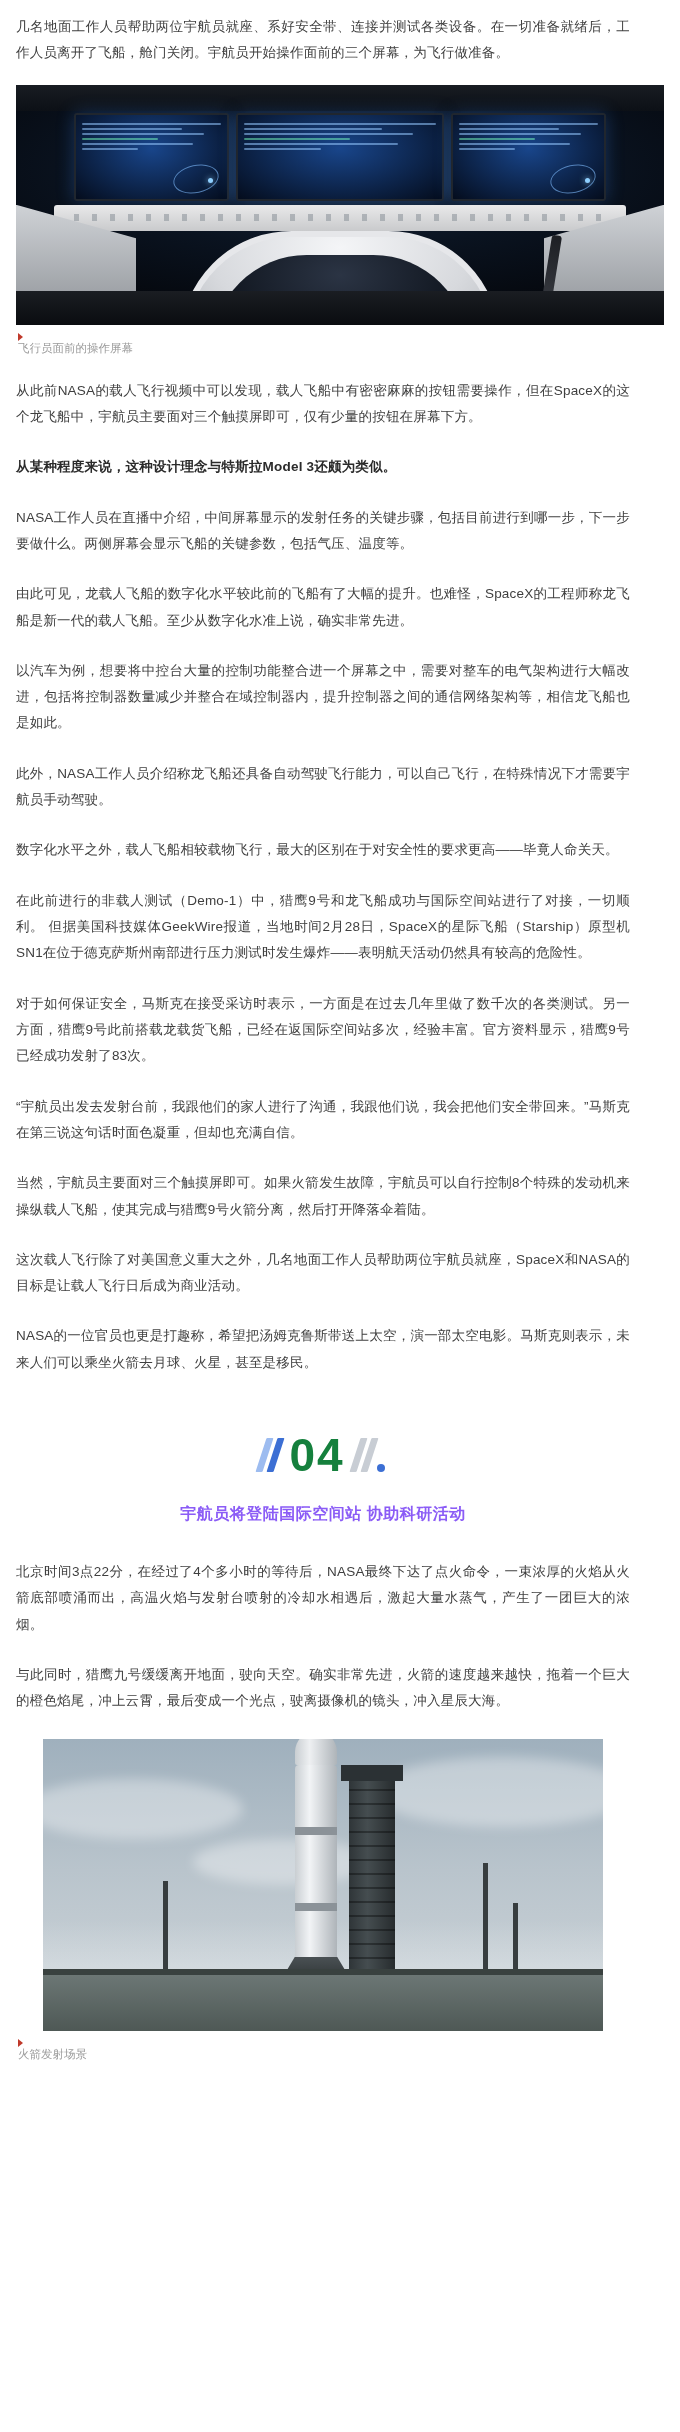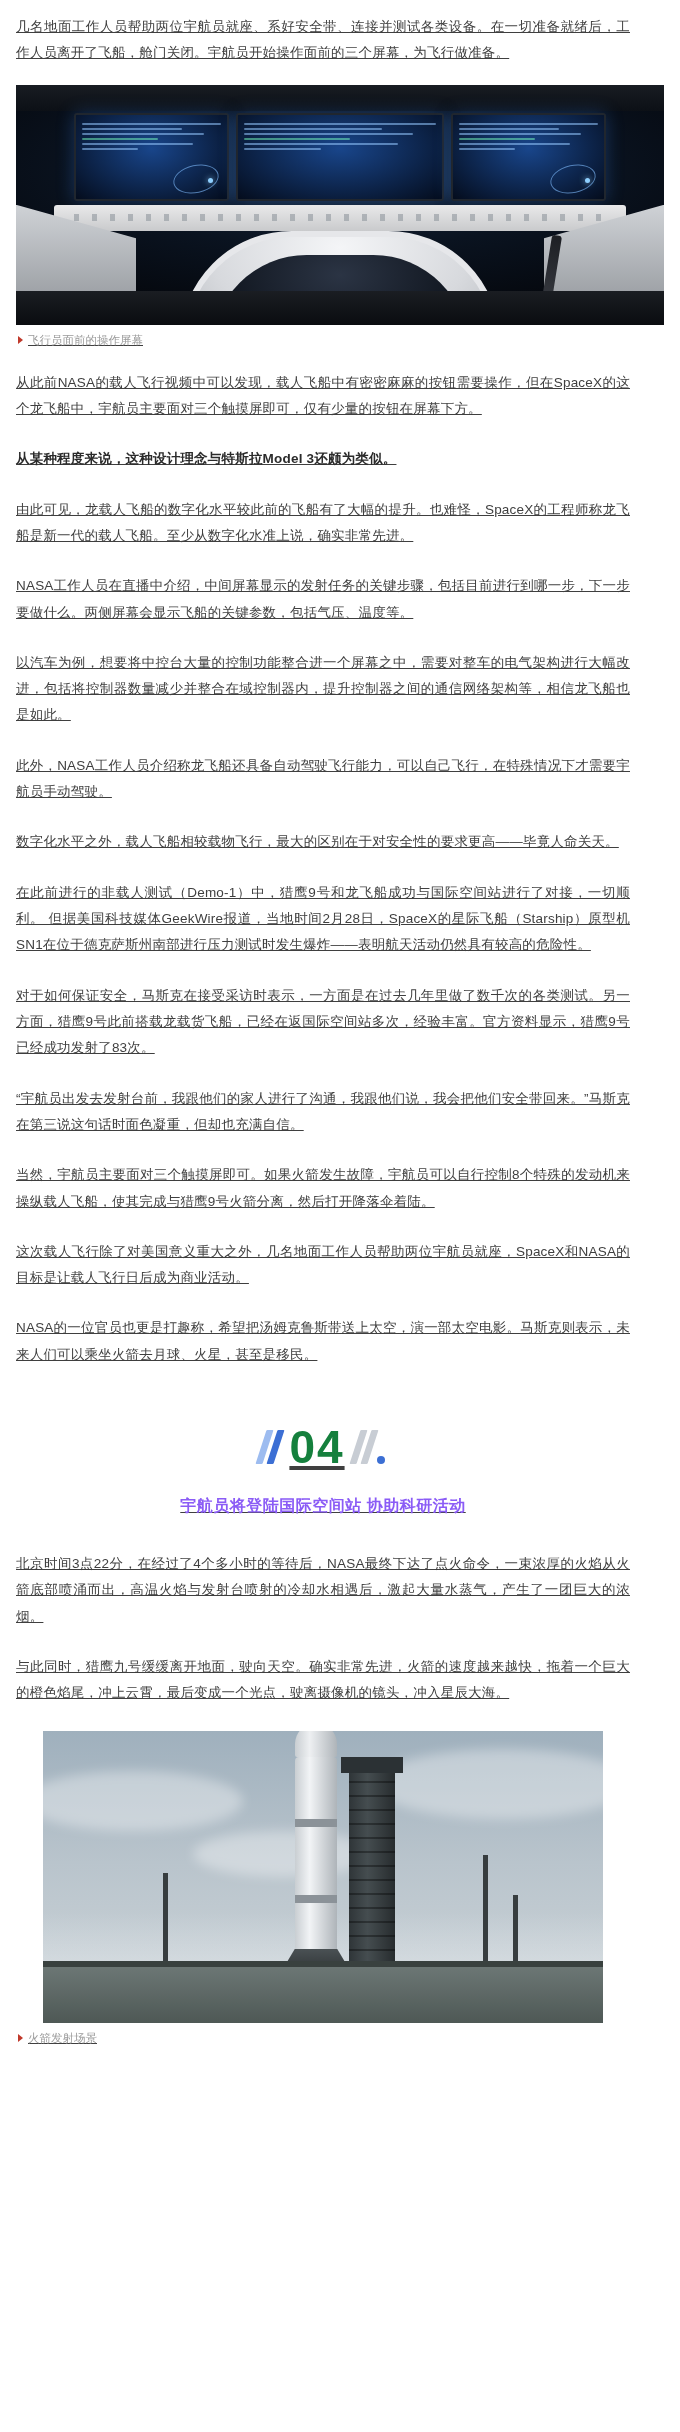--- a/index.html
+++ b/index.html
@@ -10,21 +10,20 @@
   body {
     width: 680px;
     font-family: "Liberation Sans", "DejaVu Sans", sans-serif;
     color: #3f3f3f;
     -webkit-font-smoothing: antialiased;
   }
   .page {
     width: 660px;
     box-sizing: border-box;
     padding: 14px 30px 30px 16px;
-    text-decoration: underline;
   }
   p.para {
     font-size: 13.5px;
     line-height: 1.95;
     margin: 0 0 24px 0;
     text-align: justify;
     color: #3f3f3f;
     letter-spacing: 0.2px;
   }
   p.para.lead {
@@ -44,22 +43,21 @@
     height: 240px;
     position: relative;
     overflow: hidden;
     background: #05070c;
   }
   .caption {
     font-size: 11.5px;
     color: #9b9b9b;
     margin: 6px 0 22px 2px;
     display: flex;
-    align-items: center;
-    gap: 5px;
+    flex-direction: column;
   }
   .caption .tri {
     display: inline-block;
     width: 0; height: 0;
     border-left: 5px solid #c0392b;
     border-top: 4px solid transparent;
     border-bottom: 4px solid transparent;
     transform: translateY(0px);
   }
 
@@ -348,22 +346,22 @@
       <div class="floor"></div>
     </div>
   </div>
   <div class="caption">
     <span class="tri"></span>
     <span>飞行员面前的操作屏幕</span>
   </div>
 
   <p class="para">从此前NASA的载人飞行视频中可以发现，载人飞船中有密密麻麻的按钮需要操作，但在SpaceX的这个龙飞船中，宇航员主要面对三个触摸屏即可，仅有少量的按钮在屏幕下方。</p>
   <p class="para bold">从某种程度来说，这种设计理念与特斯拉Model 3还颇为类似。</p>
+  <p class="para">NASA工作人员在直播中介绍，中间屏幕显示的发射任务的关键步骤，包括目前进行到哪一步，下一步要做什么。两侧屏幕会显示飞船的关键参数，包括气压、温度等。</p>
   <p class="para">由此可见，龙载人飞船的数字化水平较此前的飞船有了大幅的提升。也难怪，SpaceX的工程师称龙飞船是新一代的载人飞船。至少从数字化水准上说，确实非常先进。</p>
-  <p class="para">NASA工作人员在直播中介绍，中间屏幕显示的发射任务的关键步骤，包括目前进行到哪一步，下一步要做什么。两侧屏幕会显示飞船的关键参数，包括气压、温度等。</p>
   <p class="para">以汽车为例，想要将中控台大量的控制功能整合进一个屏幕之中，需要对整车的电气架构进行大幅改进，包括将控制器数量减少并整合在域控制器内，提升控制器之间的通信网络架构等，相信龙飞船也是如此。</p>
   <p class="para">此外，NASA工作人员介绍称龙飞船还具备自动驾驶飞行能力，可以自己飞行，在特殊情况下才需要宇航员手动驾驶。</p>
   <p class="para">数字化水平之外，载人飞船相较载物飞行，最大的区别在于对安全性的要求更高——毕竟人命关天。</p>
   <p class="para">在此前进行的非载人测试（Demo-1）中，猎鹰9号和龙飞船成功与国际空间站进行了对接，一切顺利。 但据美国科技媒体GeekWire报道，当地时间2月28日，SpaceX的星际飞船（Starship）原型机SN1在位于德克萨斯州南部进行压力测试时发生爆炸——表明航天活动仍然具有较高的危险性。</p>
   <p class="para">对于如何保证安全，马斯克在接受采访时表示，一方面是在过去几年里做了数千次的各类测试。另一方面，猎鹰9号此前搭载龙载货飞船，已经在返国际空间站多次，经验丰富。官方资料显示，猎鹰9号已经成功发射了83次。</p>
   <p class="para">“宇航员出发去发射台前，我跟他们的家人进行了沟通，我跟他们说，我会把他们安全带回来。”马斯克在第三说这句话时面色凝重，但却也充满自信。</p>
   <p class="para">当然，宇航员主要面对三个触摸屏即可。如果火箭发生故障，宇航员可以自行控制8个特殊的发动机来操纵载人飞船，使其完成与猎鹰9号火箭分离，然后打开降落伞着陆。</p>
   <p class="para">这次载人飞行除了对美国意义重大之外，几名地面工作人员帮助两位宇航员就座，SpaceX和NASA的目标是让载人飞行日后成为商业活动。</p>
   <p class="para">NASA的一位官员也更是打趣称，希望把汤姆克鲁斯带送上太空，演一部太空电影。马斯克则表示，未来人们可以乘坐火箭去月球、火星，甚至是移民。</p>
 

